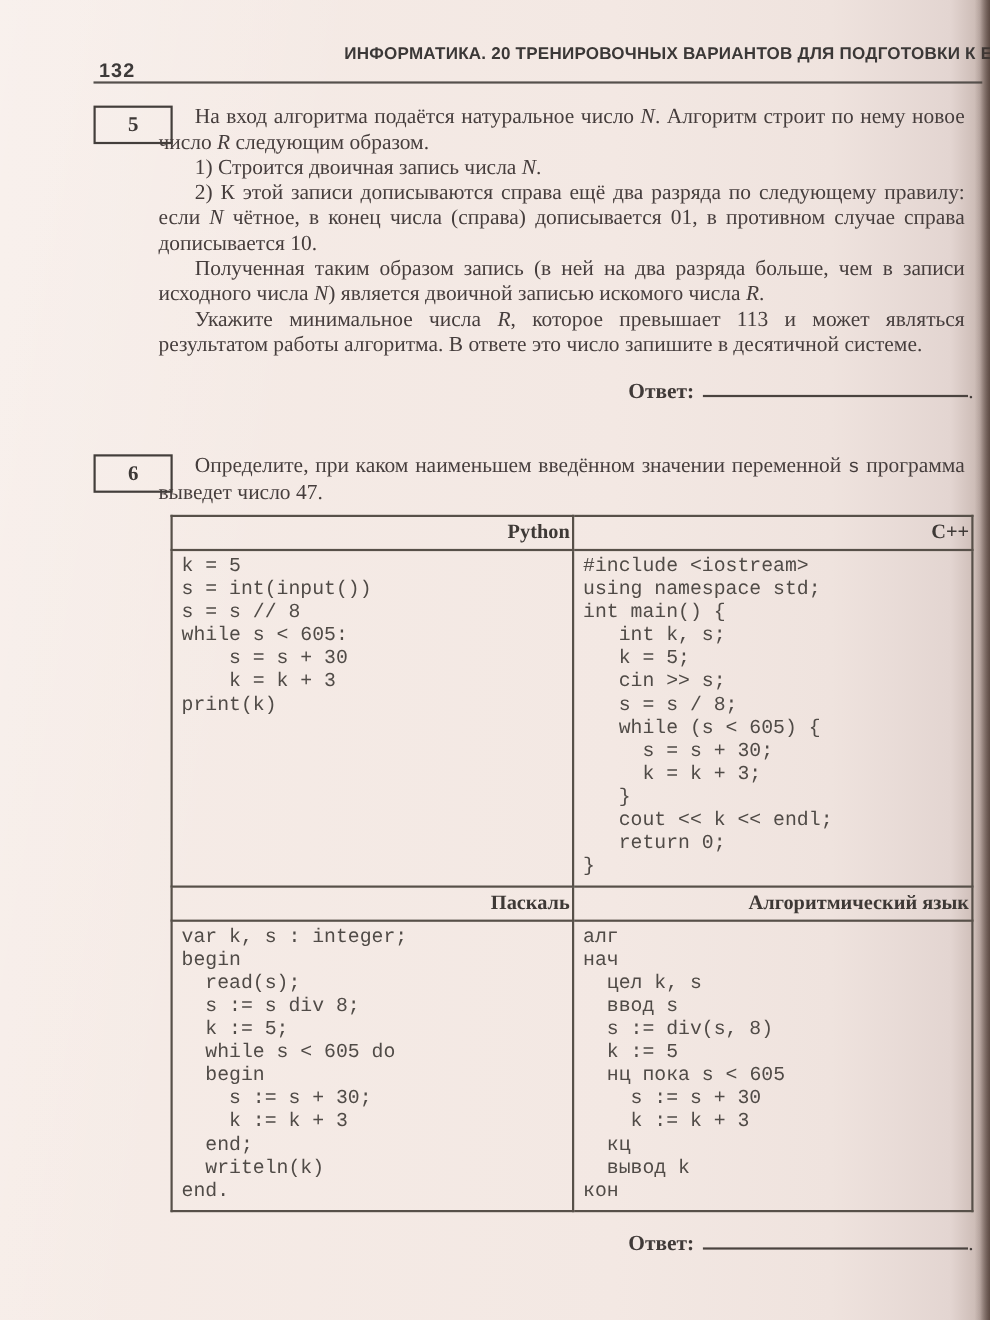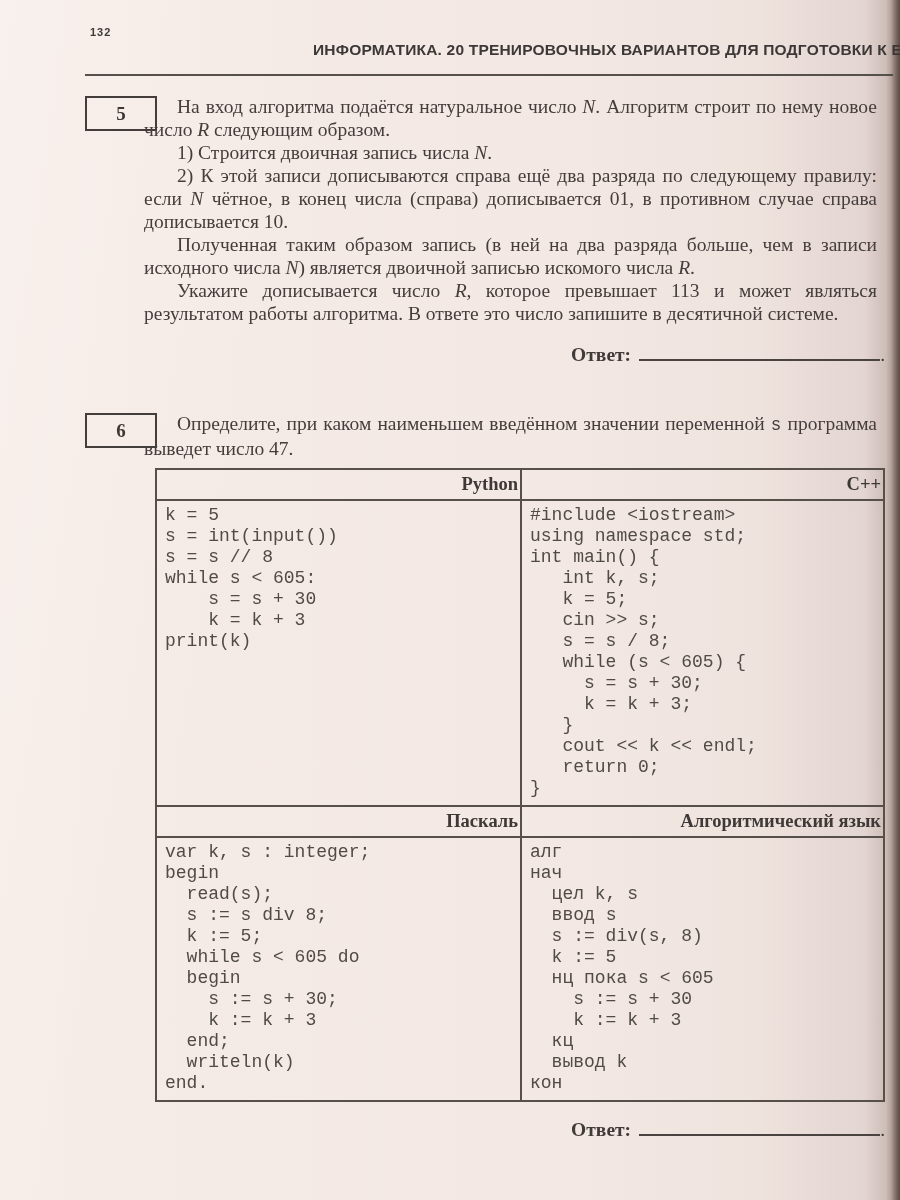--- a/index.html
+++ b/index.html
@@ -8,23 +8,23 @@
     position:relative; width:900px; height:1200px; overflow:hidden;
     background:
       linear-gradient(100deg, rgba(255,255,255,0.25) 0%, rgba(255,255,255,0) 30%),
       linear-gradient(to right, #f6ece7 0%, #f3e8e3 62%, #efe3de 84%, #e3d5d1 96%, #c9b8b2 99%, #6e5c55 100%),
       #f3e8e3;
     font-family:"Liberation Serif", serif;
     color:#423b3a;
   }
   
   .hdr-num {
-    position:absolute; top:26px; left:90px;
+    position:absolute; top:54px; left:90px;
     font-family:"Liberation Sans", sans-serif;
-    font-weight:bold; font-size:11px; letter-spacing:1px; color:#3d3a39;
+    font-weight:bold; font-size:18px; letter-spacing:1px; color:#3d3a39;
   }
   .hdr-title {
     position:absolute; top:41px; left:313px; right:0;
     font-family:"Liberation Sans", sans-serif;
     font-weight:bold; font-size:15.5px; color:#3b3837;
     white-space:nowrap; overflow:hidden; letter-spacing:0.2px;
   }
   .hdr-rule {
     position:absolute; top:74px; left:85px; width:808px;
     border-top:2px solid #55504c;
@@ -87,21 +87,21 @@
 
   <div class="task" id="task5">
     <div class="tasknum">
       <span>5</span>
     </div>
     <div class="prose">
         <div><span>На вход алгоритма подаётся натуральное число </span><span class="it">N</span><span>. Алгоритм строит по нему новое число </span><span class="it">R</span><span> следующим образом.</span></div>
         <div><span>1) Строится двоичная запись числа </span><span class="it">N</span><span>.</span></div>
         <div><span>2) К этой записи дописываются справа ещё два разряда по следующему правилу: если </span><span class="it">N</span><span> чётное, в конец числа (справа) дописывается 01, в противном случае справа дописывается 10.</span></div>
         <div><span>Полученная таким образом запись (в ней на два разряда больше, чем в записи исходного числа </span><span class="it">N</span><span>) является двоичной записью искомого числа </span><span class="it">R</span><span>.</span></div>
-        <div><span>Укажите дописывается число </span><span class="it">R</span><span>, которое превышает 113 и может являться результатом работы алгоритма. В ответе это число запишите в десятичной системе.</span></div>
+        <div><span>Укажите минимальное числа </span><span class="it">R</span><span>, которое превышает 113 и может являться результатом работы алгоритма. В ответе это число запишите в десятичной системе.</span></div>
       </div>
     <div class="answer">
       <span class="lbl">Ответ:</span><span class="blank"></span><span>.</span>
     </div>
   </div>
 
   <div class="task" id="task6">
     <div class="tasknum">
       <span>6</span>
     </div>

